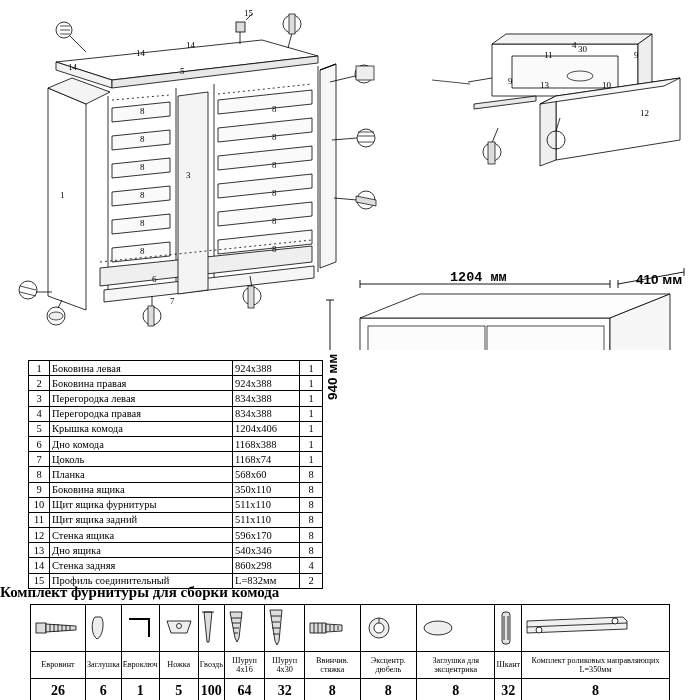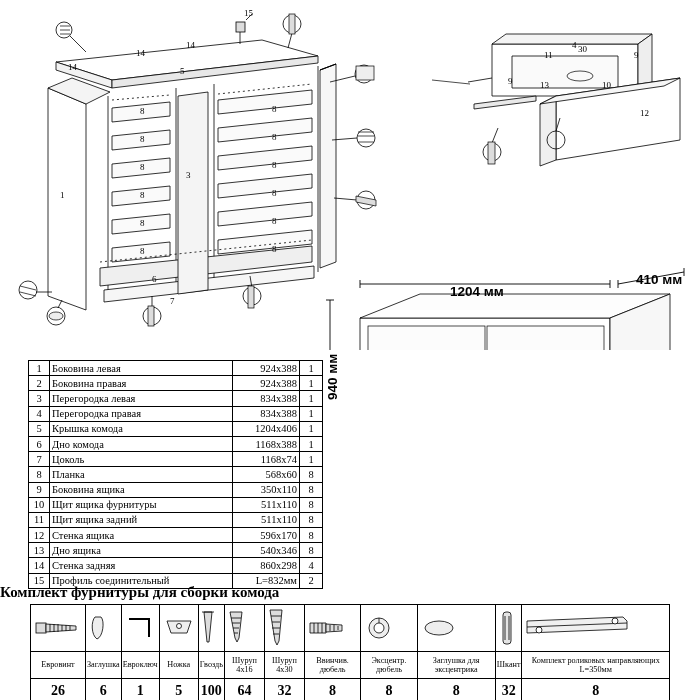--- a/index.html
+++ b/index.html
@@ -24,21 +24,21 @@
     font-family:"Liberation Serif", serif;
   }
   .parts-table td{
     border:1px solid #000;
     height:14.2px;
     padding:0 2px;
     line-height:13px;
   }
   .parts-table td.num{width:16px;text-align:center;}
   .parts-table td.name{text-align:left;}
-  .parts-table td.size{width:62px;text-align:right;}
+  .parts-table td.size{width:62px;text-align:left;}
   .parts-table td.qty{width:18px;text-align:center;}
 
   
   .fittings-title{
     position:absolute;
     left:0;right:0;
     top:584px;
     text-align:left;
     font-size:15px;
     font-family:"Liberation Serif", serif;
@@ -58,21 +58,21 @@
   .fit-table tr.labels td{height:24px;vertical-align:middle;font-size:8.2px;line-height:9.5px;padding:1px;}
   .fit-table tr.counts td{height:22px;vertical-align:middle;font-size:14px;font-weight:bold;}
 
   
   .dim{
     position:absolute;
     font-size:13.5px;
     font-weight:bold;
     font-family:"Liberation Sans", sans-serif;
   }
-  .dim-w{left:450px;top:284px;}
+  .dim-w{left:450px;top:270px;font-family:Liberation Mono, monospace;}
   .dim-d{left:636px;top:272px;}
   .dim-h{left:325px;top:400px;transform:rotate(-90deg);transform-origin:left top;}
 </style>
 </head>
 <body>
 
 <div class="canvas">
 
   <svg width="700" height="350" viewBox="0 0 700 350">
     <g fill="none" stroke="#000" stroke-width="0.8">
@@ -442,21 +442,21 @@
         </td>
       </tr>
       <tr class="labels">
         <td>Евровинт</td>
         <td>Заглушка</td>
         <td>Евроключ</td>
         <td>Ножка</td>
         <td>Гвоздь</td>
         <td>Шуруп 4х16</td>
         <td>Шуруп 4х30</td>
-        <td>Ввинчив. дюбель</td>
+        <td>Ввинчив. стяжка</td>
         <td>Эксцентр. дюбель</td>
         <td>Заглушка для эксцентрика</td>
         <td>Шкант</td>
         <td>Комплект роликовых направляющих L=350мм</td>
       </tr>
       <tr class="counts">
         <td>26</td>
         <td>6</td>
         <td>1</td>
         <td>5</td>

